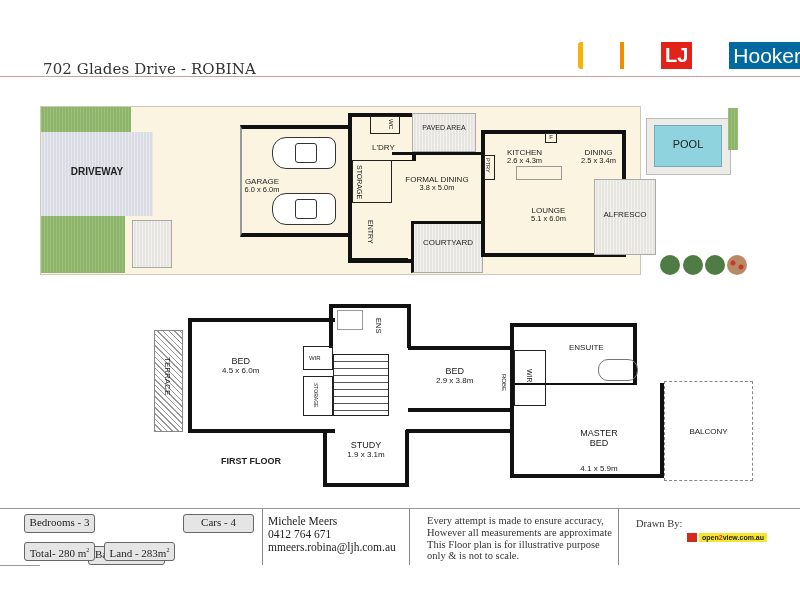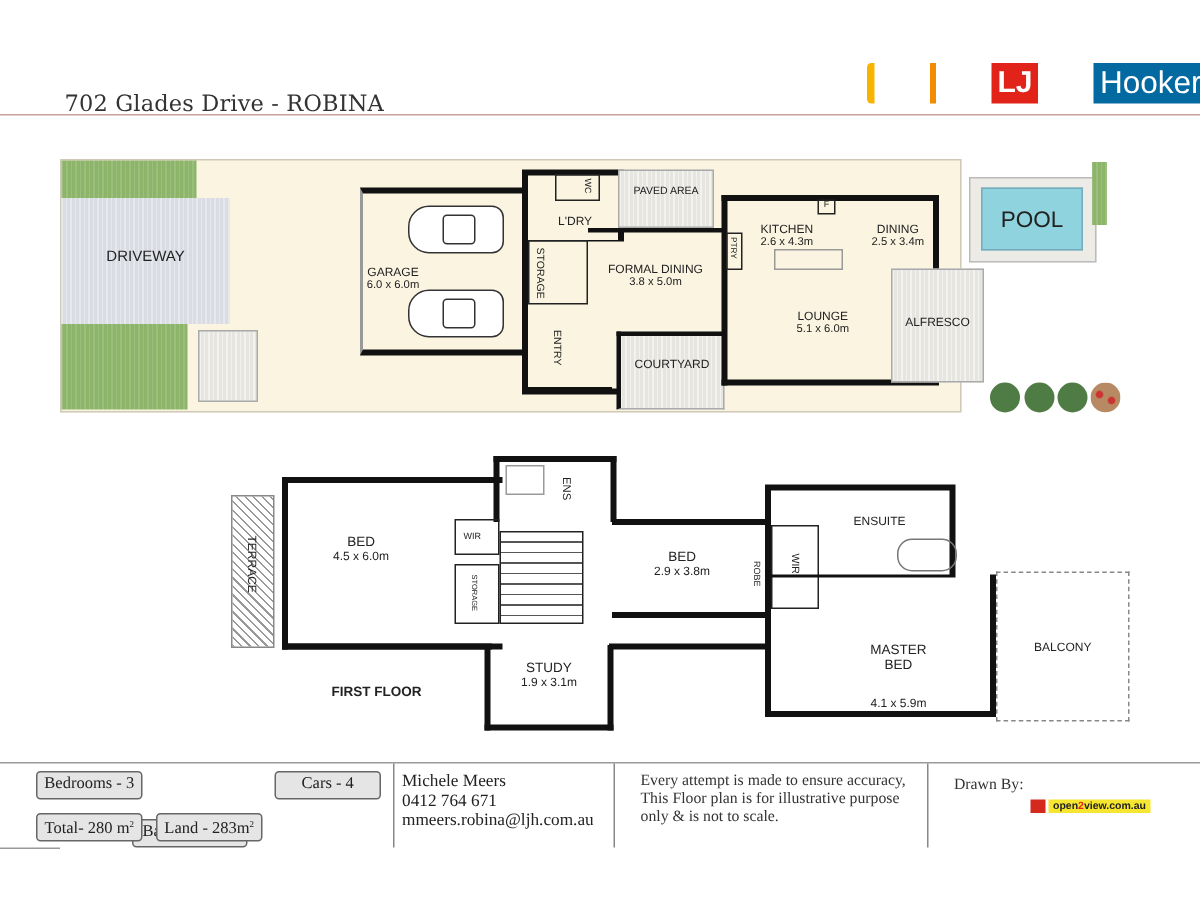--- a/index.html
+++ b/index.html
@@ -54,21 +54,21 @@
 <div class="abs title-rule"></div>
 <div class="abs logo">
   <div class="bar1"></div>
   <div class="bar2"></div>
   <div class="lj">LJ</div>
   <div class="hk">Hooker</div>
 </div>
 
 <div class="abs site"></div>
 <div class="abs grass" style="left:41px;top:107px;width:90px;height:25px;"></div>
-<div class="abs paving" style="left:41px;top:132px;width:112px;height:84px;">
+<div class="abs paving" style="left:41px;top:132px;width:112px;height:84px;font-weight:bold;">
   <div class="room-label" style="position:absolute;left:0;right:0;top:34px;font-size:10px;">DRIVEWAY</div>
 </div>
 <div class="abs grass" style="left:41px;top:216px;width:84px;height:57px;"></div>
 <div class="abs paving2" style="left:132px;top:220px;width:38px;height:46px;"></div>
 
 <div class="outline" style="left:240px;top:125px;width:112px;height:112px;border-left-width:2px;border-left-color:#999;">
   <div class="room-label" style="position:absolute;left:0;top:48px;width:40px;">
     <div>GARAGE</div>
     <div class="room-dim">6.0 x 6.0m</div>
   </div>
@@ -125,21 +125,21 @@
   <div class="room-label" style="position:absolute;left:0;top:2px;font-size:5.5px;writing-mode:vertical-rl;">PTRY</div>
 </div>
 <div class="wall" style="left:622px;top:130px;width:4px;height:50px;"></div>
 
 <div class="abs paving2" style="left:594px;top:179px;width:60px;height:74px;">
   <div class="room-label" style="position:absolute;left:0;right:0;top:30px;font-size:8px;">ALFRESCO</div>
 </div>
 
 <div class="abs pool-deck" style="left:646px;top:118px;width:83px;height:55px;"></div>
 <div class="abs pool-water" style="left:654px;top:125px;width:66px;height:40px;">
-  <div class="room-label" style="position:absolute;left:0;right:0;top:12px;font-size:15px;">POOL</div>
+  <div class="room-label" style="position:absolute;left:0;right:0;top:12px;font-size:11px;">POOL</div>
 </div>
 <div class="abs grass" style="left:728px;top:108px;width:10px;height:42px;"></div>
 
 <div class="tree" style="left:660px;top:255px;"></div>
 <div class="tree" style="left:683px;top:255px;"></div>
 <div class="tree" style="left:705px;top:255px;"></div>
 <div class="tree red" style="left:727px;top:255px;"></div>
 
 <div class="abs hatch" style="left:154px;top:330px;width:27px;height:100px;">
   <div class="room-label" style="position:absolute;left:8px;top:26px;font-size:8px;writing-mode:vertical-rl;">TERRACE</div>
@@ -207,20 +207,21 @@
 
 <div class="abs agent">
   <div>Michele Meers</div>
   <div>0412 764 671</div>
   <div>mmeers.robina@ljh.com.au</div>
 </div>
 <div class="vsep" style="left:409px;top:509px;height:56px;"></div>
 
 <div class="abs disclaimer">
   <div>Every  attempt is made to ensure accuracy,</div>
+  <div>However all measurements are approximate</div>
   <div>This Floor plan is for illustrative purpose</div>
   <div>only &amp; is not to scale.</div>
 </div>
 <div class="vsep" style="left:618px;top:509px;height:56px;"></div>
 
 <div class="abs drawn">Drawn By:</div>
 <div class="abs o2v">
   <div class="ico"></div>
   <div class="txt"><span>open</span><b>2</b><span>view.com.au</span></div>
 </div>

